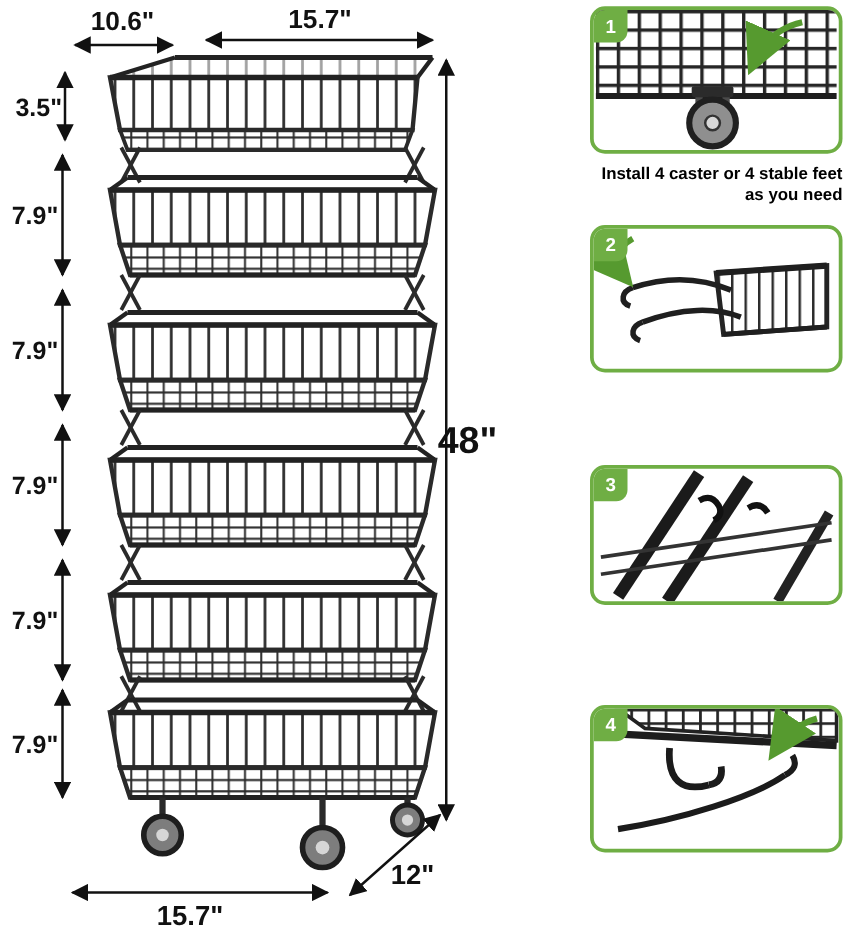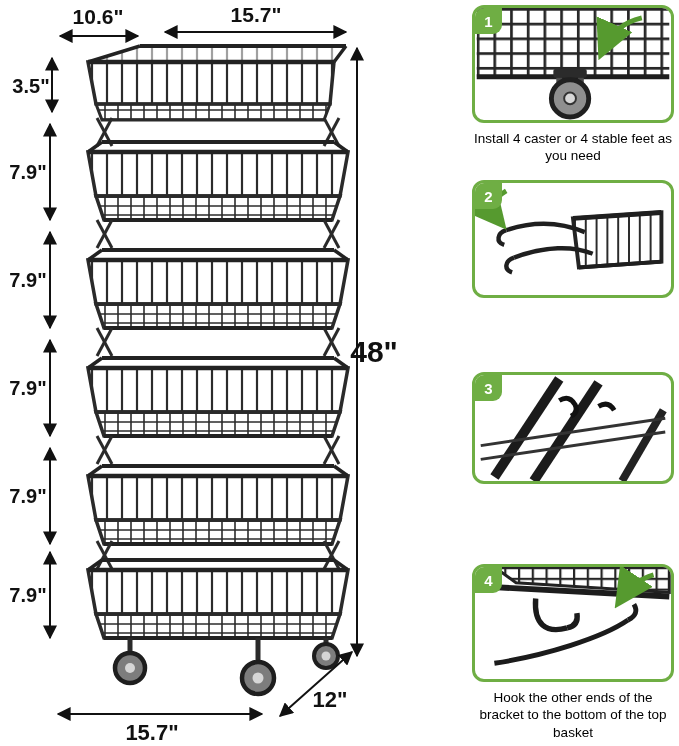--- a/index.html
+++ b/index.html
@@ -20,22 +20,22 @@
     box-sizing:border-box;
   }
   .step-img svg{position:absolute;left:0;top:0;width:100%;height:100%;}
   .badge{
     position:absolute;top:0;left:0;width:27px;height:26px;
     background:#6fae44;color:#fff;font-weight:700;font-size:15px;
     display:flex;align-items:center;justify-content:center;
     border-bottom-right-radius:9px;z-index:2;
   }
   .caption{
-    margin-top:7px;text-align:center;font-size:13.5px;line-height:1.28;
-    color:#000;font-weight:400;
+    margin-top:7px;text-align:right;font-size:13.5px;line-height:1.28;
+    color:#000;font-weight:700;
   }
 </style>
 </head>
 <body>
 
 <div class="page">
 
   <svg class="diagram-svg" width="462" height="746" viewBox="0 0 462 746">
     <defs>
       <marker id="arr" viewBox="0 0 10 10" refX="9" refY="5" markerWidth="7" markerHeight="7" orient="auto-start-reverse">
@@ -218,17 +218,16 @@
           </g>
           <g stroke="#1b1b1b" fill="none">
             <path d="M60,32 C58,58 70,68 92,62" stroke-width="5.5"></path>
             <path d="M92,62 q12,-2 10,-15" stroke-width="5.5"></path>
             <path d="M18,98 C70,90 128,72 154,54" stroke-width="5"></path>
             <path d="M154,54 q12,-6 6,-16" stroke-width="5"></path>
           </g>
           <path d="M180,8 C166,12 154,22 146,34" stroke="#569a2f" stroke-width="5" fill="none" marker-end="url(#ga4)"></path>
         </svg>
       </div>
-      <div class="caption">Hook the other ends of the bracket to the bottom of the top basket</div>
     </div>
 
   </div>
 </div>
 
 </body></html>

